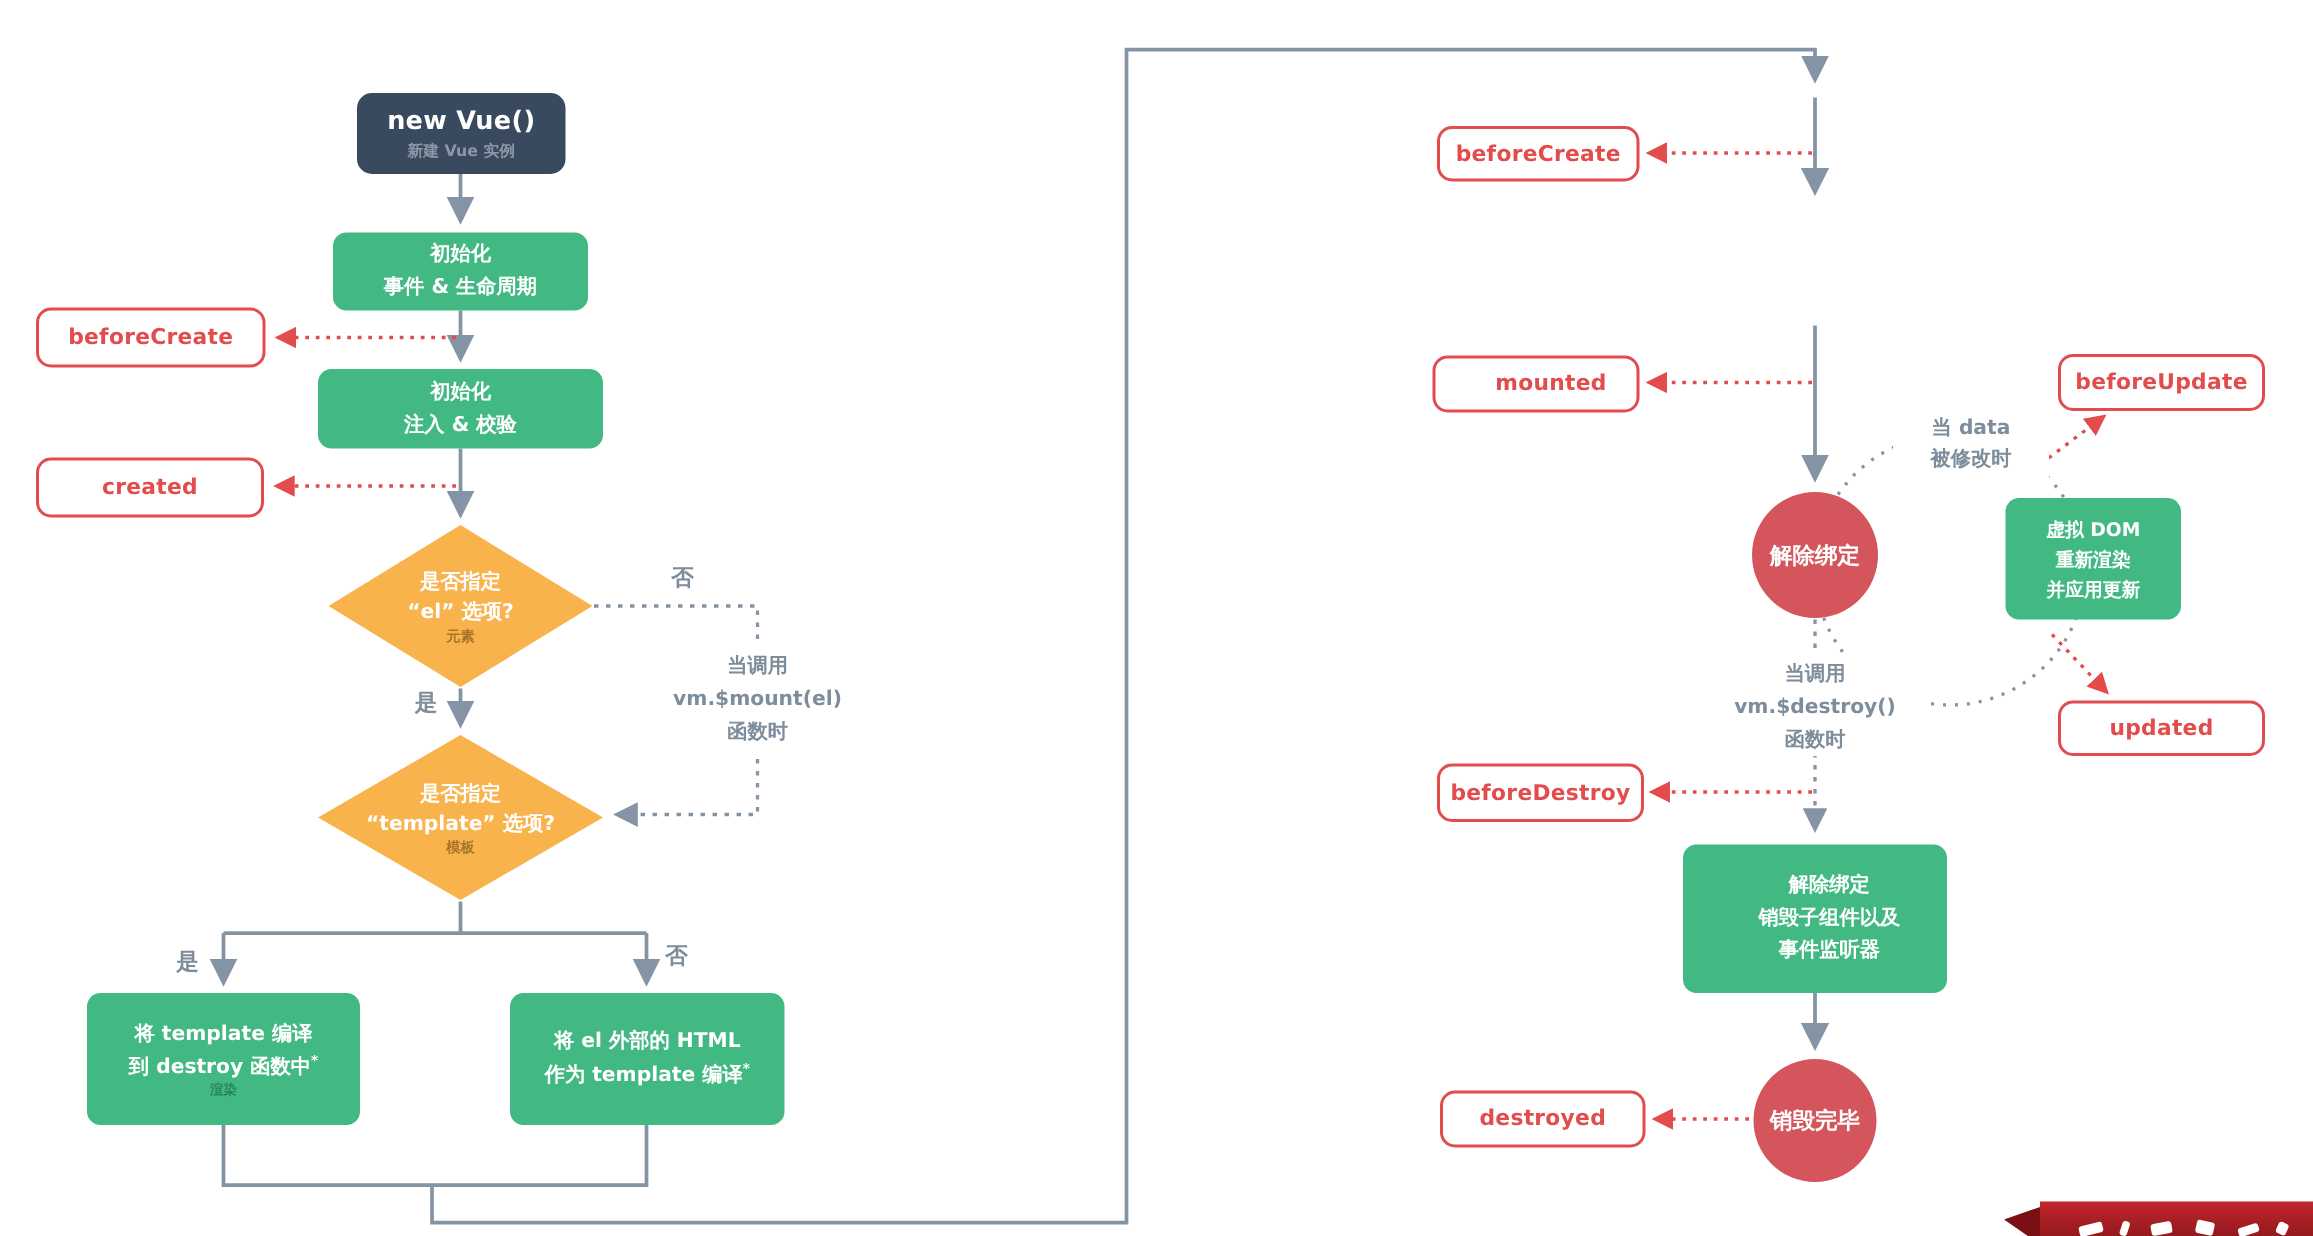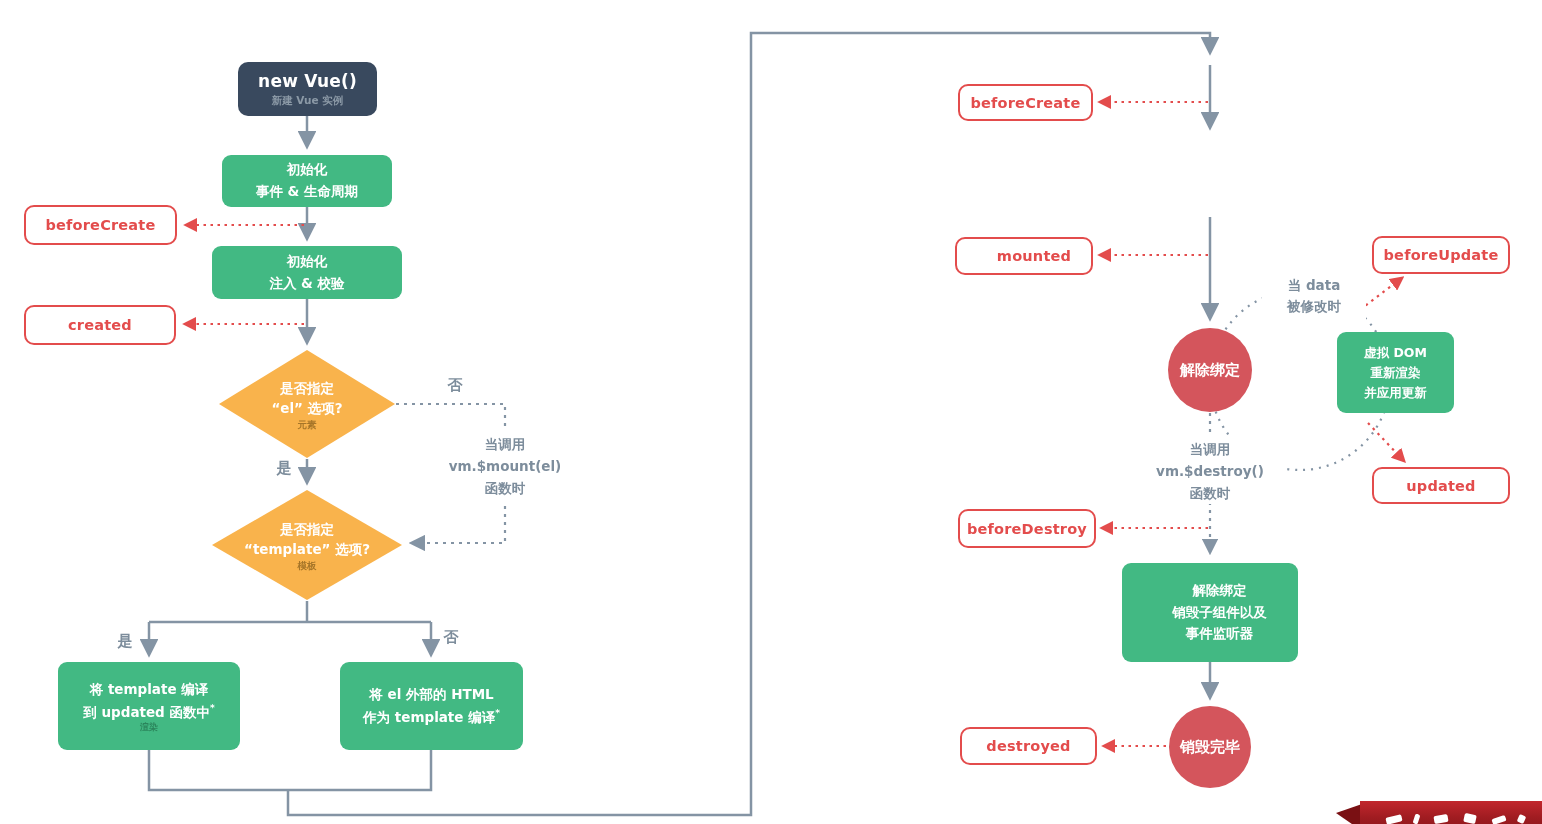--- a/index.html
+++ b/index.html
@@ -159,21 +159,21 @@
   <div class="node lbl" style="left:112px;top:630px;width:26px;height:22px;">
     <span>是</span>
   </div>
   <div class="node lbl" style="left:438px;top:626px;width:26px;height:22px;">
     <span>否</span>
   </div>
 
   <div class="node green-box" style="left:58px;top:662px;width:182px;height:88px;">
     <div>将 template 编译</div>
     <div>
-      <span>到 updated 函数中</span><sup>*</sup>
+      <span>到 destroy 函数中</span><sup>*</sup>
     </div>
     <div class="sub">渲染</div>
   </div>
 
   <div class="node green-box" style="left:340px;top:662px;width:183px;height:88px;">
     <div>将 el 外部的 HTML</div>
     <div>
       <span>作为 template 编译</span><sup>*</sup>
     </div>
   </div>

